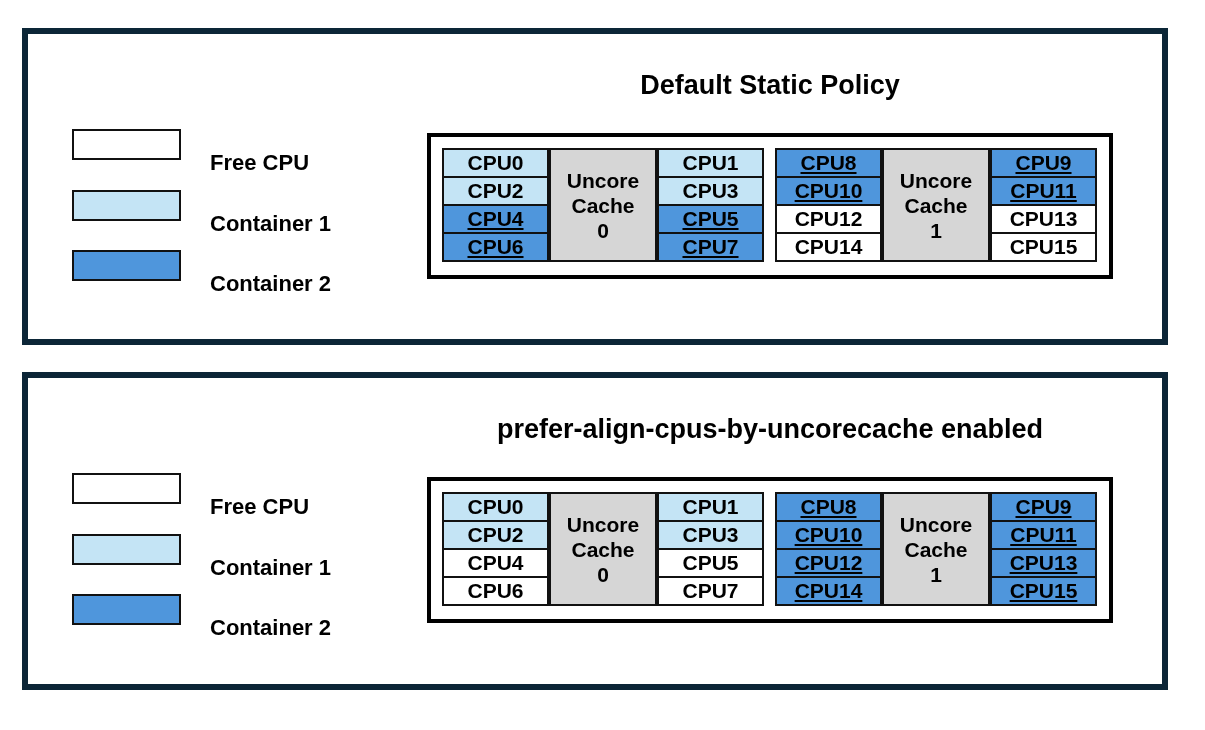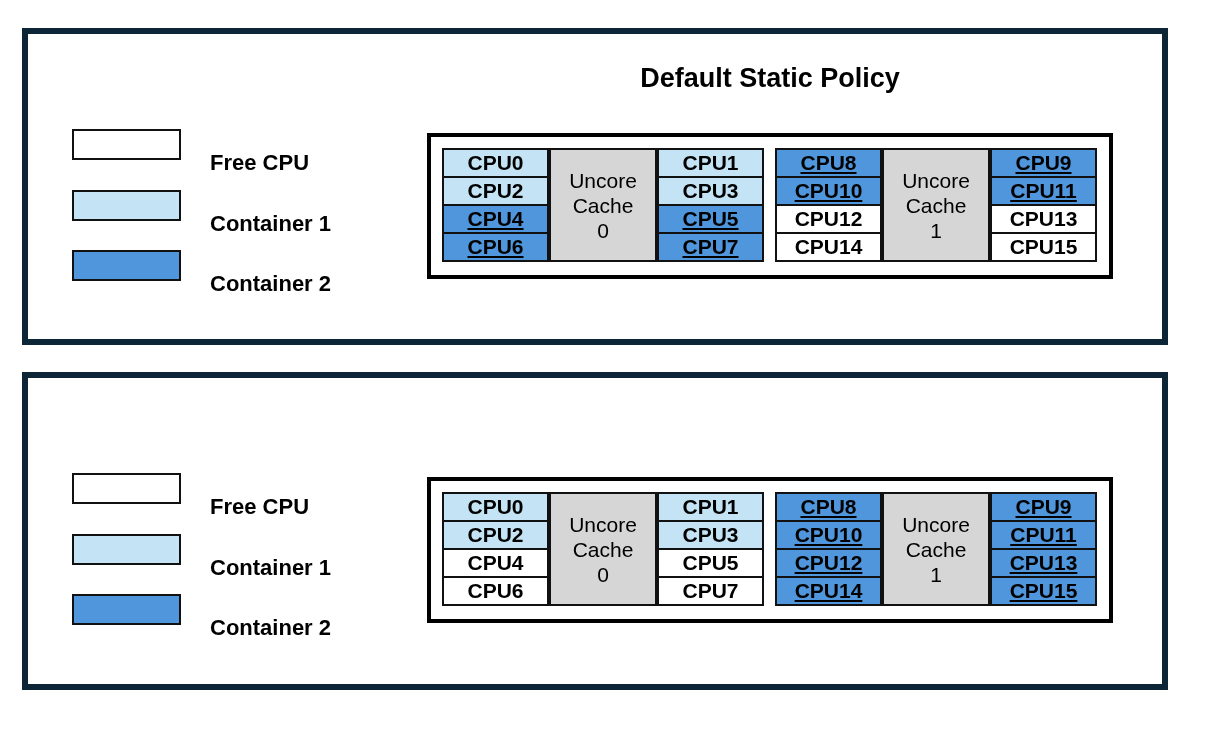--- a/index.html
+++ b/index.html
@@ -5,42 +5,42 @@
   * { margin:0; padding:0; box-sizing:border-box; }
   html,body { width:1205px; height:730px; background:#ffffff;
               font-family:"Liberation Sans", sans-serif; color:var(--text,#000); }
   body { position:relative; overflow:hidden; }
 
   .panel { position:absolute; left:22px; width:1146px; background:#fff;
            border:6px solid var(--panel_border,#0c2637); }
   .panel-top { top:28px; height:317px; }
   .panel-bottom { top:372px; height:318px; }
 
-  .title { position:absolute; left:399px; top:29px; width:686px;
+  .title { position:absolute; left:399px; top:36px; width:686px;
            text-align:center; font-weight:bold; font-size:27px; letter-spacing:0px; }
 
   .legend-row { position:absolute; left:44px; height:31px; display:flex; align-items:center; }
   .legend-row.r0 { top:95px; } .legend-row.r1 { top:156px; } .legend-row.r2 { top:216px;justify-content:flex-end; }
   .swatch { width:109px; height:31px; border:2px solid var(--cell_border,#111); flex:0 0 auto; }
   .legend-label { margin-left:29px; font-weight:bold; font-size:22px; white-space:nowrap;margin-top:36px; }
 
   .diagram { position:absolute; left:399px; top:99px; width:686px; height:146px;
              border:4px solid #000; background:#fff;
              display:flex; gap:10px; padding:11px; }
   .group { flex:1; display:flex; align-items:flex-start; }
   .cpu-col { width:107px; display:flex; flex-direction:column; }
   .cpu-cell { width:107px; height:30px; margin-top:-2px;
               border:2px solid var(--cell_border,#111);
               font-weight:bold; font-size:21px; line-height:26px; text-align:center;
               white-space:nowrap; overflow:hidden; }
   .cpu-col .cpu-cell:first-child { margin-top:0; }
   .cache { width:108px; height:114px; border:2px solid var(--cell_border,#111);
            background:var(--cache_bg,#d6d6d6);
            display:flex; flex-direction:column; align-items:center; justify-content:center;
-           font-weight:normal; font-size:21px; line-height:25px; text-align:center; }
+           font-weight:bold; font-size:21px; line-height:25px; text-align:center; }
 
   .state-free { background:var(--free,#ffffff); }
   .state-container1 { background:var(--container1,#c4e4f5); }
   .state-container2 { background:var(--container2,#4f96dc);text-decoration:underline; }
 </style>
 </head>
 <body>
 
 <div class="panel panel-top">
   <div class="title">Default Static Policy</div>
@@ -94,20 +94,21 @@
         <div class="cpu-cell state-container2">CPU9</div>
         <div class="cpu-cell state-container2">CPU11</div>
         <div class="cpu-cell state-free">CPU13</div>
         <div class="cpu-cell state-free">CPU15</div>
       </div>
     </div>
   </div>
 </div>
 
 <div class="panel panel-bottom">
+  <div class="title">prefer-align-cpus-by-uncorecache enabled</div>
 
   <div class="legend-row r0">
     <div class="swatch state-free"></div>
     <div class="legend-label">Free CPU</div>
   </div>
   <div class="legend-row r1">
     <div class="swatch state-container1"></div>
     <div class="legend-label">Container 1</div>
   </div>
   <div class="legend-row r2">

